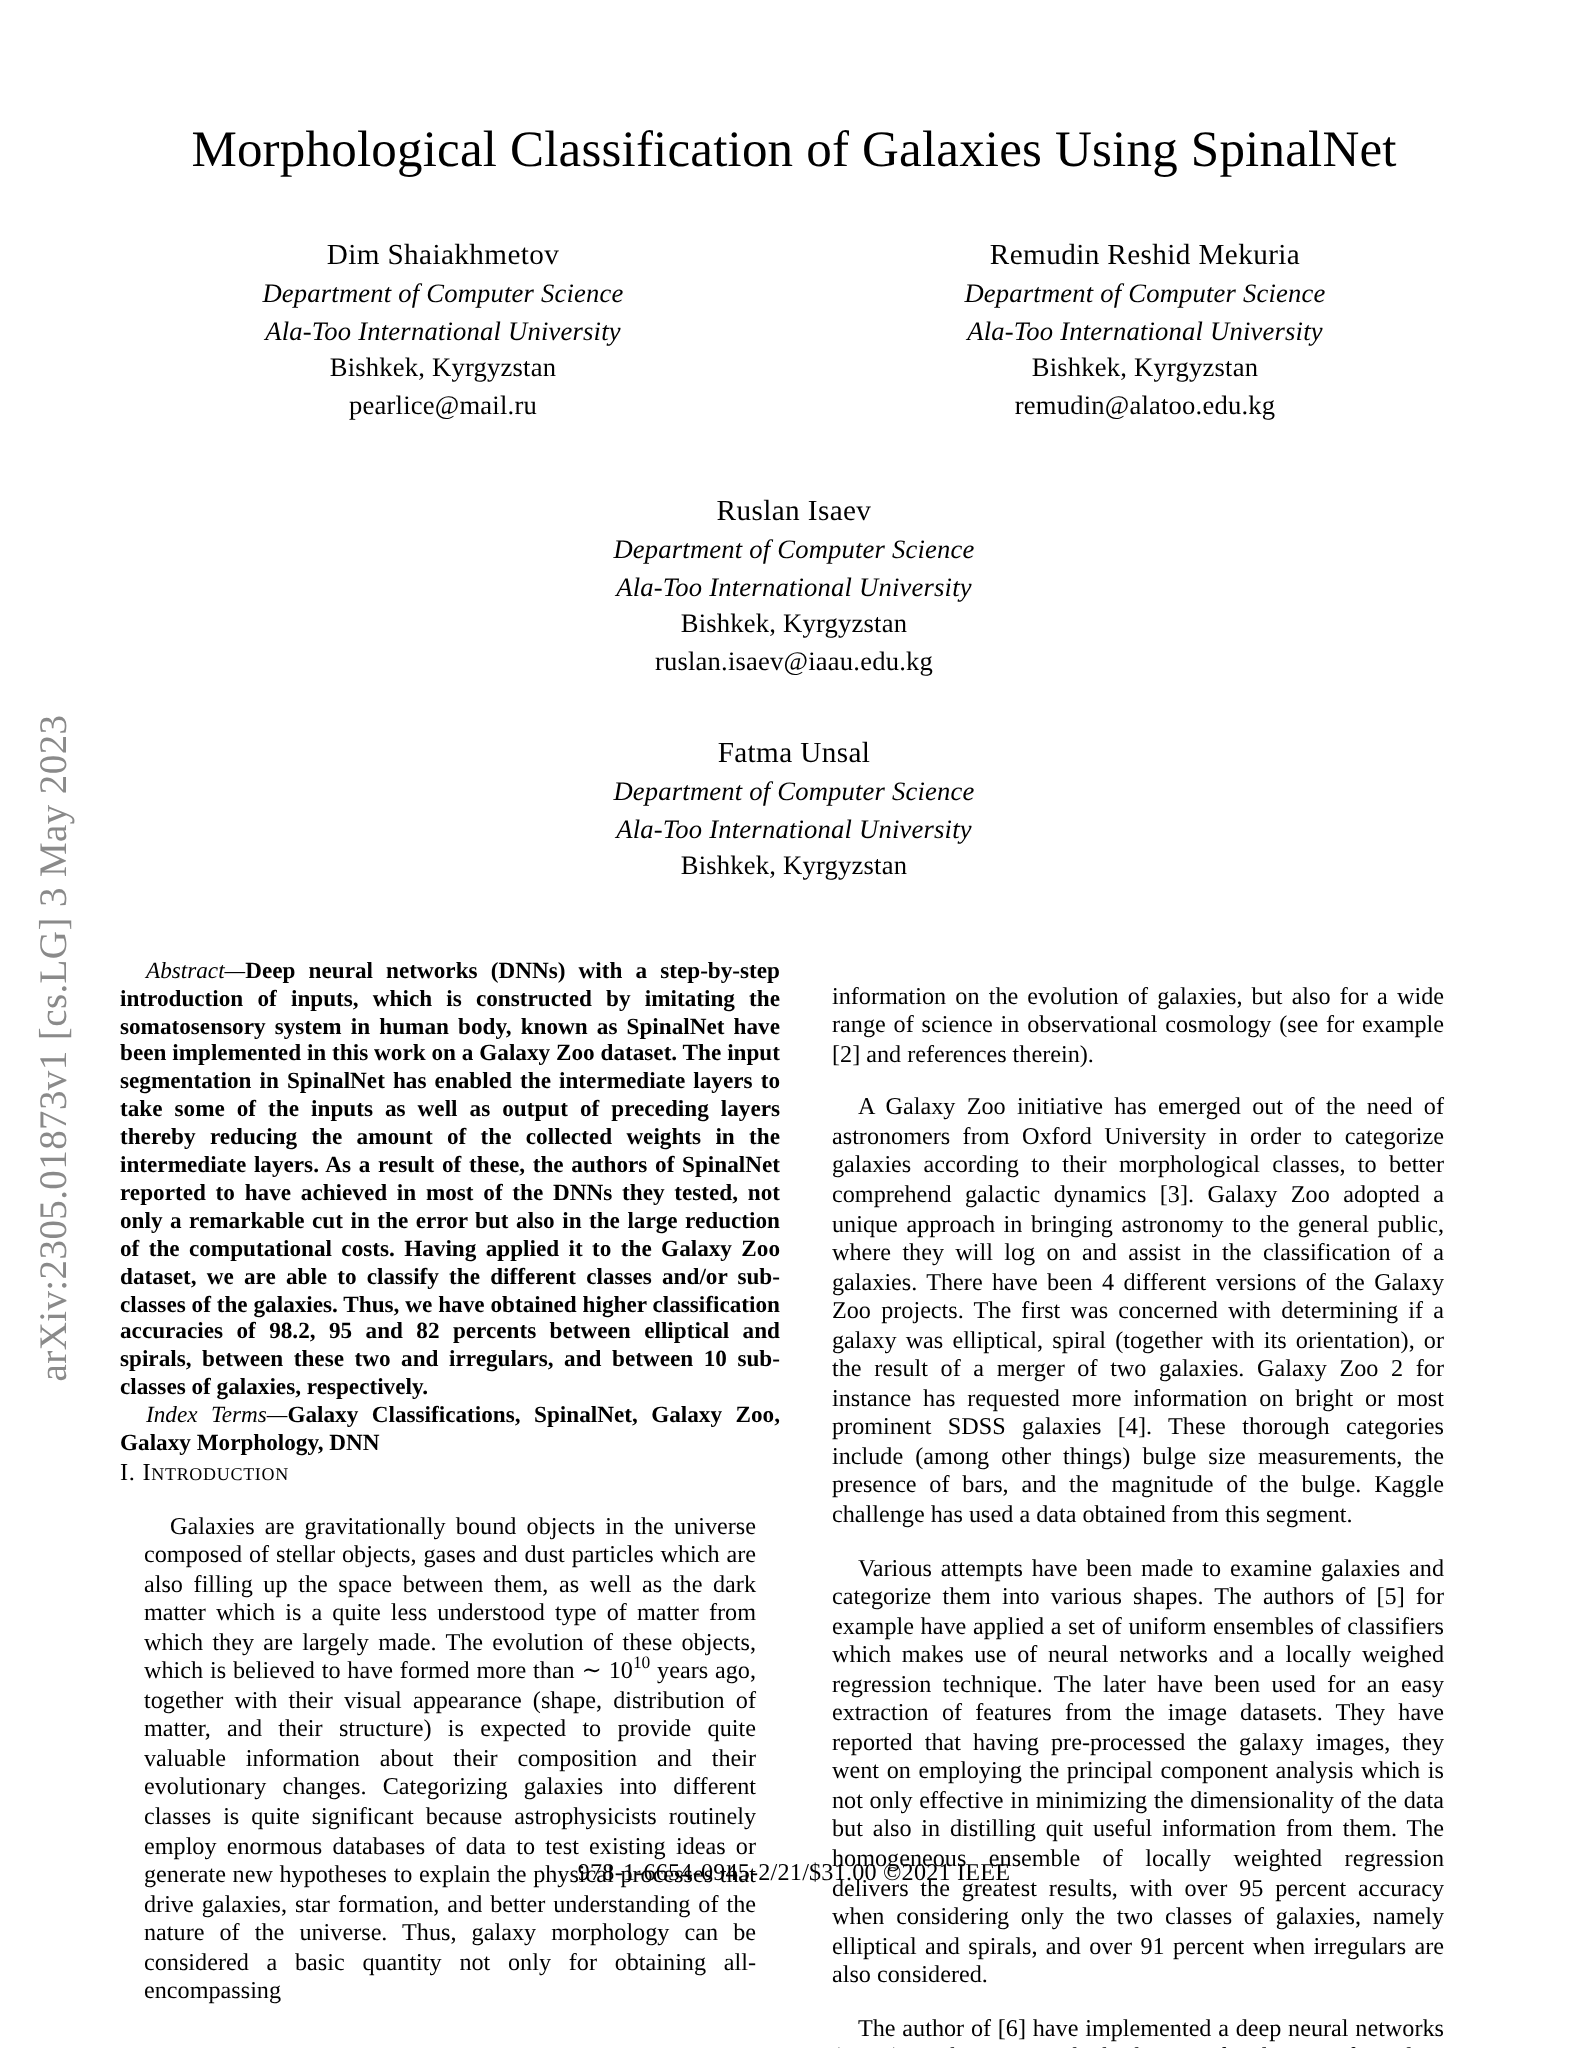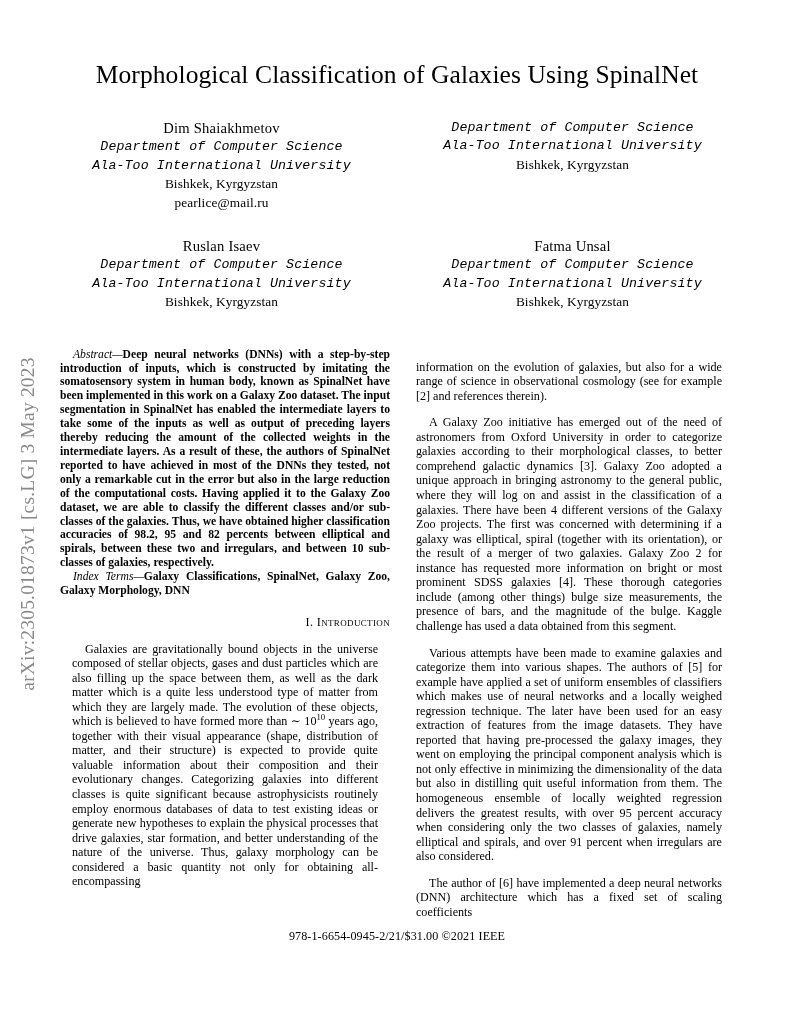--- a/index.html
+++ b/index.html
@@ -67,36 +67,35 @@
     padding: 0 22px;
   }
 
   
   .author-row {
     display: flex;
     width: 100%;
     gap: 28px;
   }
   #author-row-1 { margin-top: 27px; }
-  #author-row-2 { margin-top: 25px; }
+  #author-row-2 { margin-top: 35px; flex-direction: column; }
   .author-block {
     flex: 1 1 50%;
     text-align: center;
     font-size: 13.3px;
     line-height: 18.4px;
   }
   .author-name {
     font-size: 14.6px;
     letter-spacing: 0.2px;
     margin-bottom: 1px;
   }
   .author-affil {
     font-style: italic;
     letter-spacing: 0.1px;
-    font-family: Liberation Mono, monospace;
   }
   .author-city { letter-spacing: 0.1px; }
   .author-email { letter-spacing: 0.1px; }
 
   
   #columns {
     display: flex;
     margin-top: 36px;
     width: 674px;
   }
@@ -122,25 +121,24 @@
     line-height: 13.9px;
   }
   #abstract-block { text-indent: 13px; }
   #indexterms-block { text-indent: 13px; margin-top: 0px; }
   .lead-italic {
     font-style: italic;
     font-weight: normal;
   }
 
   .section-heading {
-    text-align: right;
+    text-align: left;
     font-size: 12.2px;
     font-variant: small-caps;
     letter-spacing: 0.35px;
-    margin-top: 17px;
     margin-bottom: 8px;
     font-weight: normal;
   }
   .section-heading .numeral { font-variant: normal; }
 
   .math { font-family: "Liberation Serif", "DejaVu Serif", serif; }
   .math sup {
     font-size: 0.72em;
     vertical-align: super;
     line-height: 0;
@@ -172,32 +170,35 @@
 
     <div class="author-row" id="author-row-1">
       <div class="author-block">
         <div class="author-name">Dim Shaiakhmetov</div>
         <div class="author-affil">Department of Computer Science</div>
         <div class="author-affil">Ala-Too International University</div>
         <div class="author-city">Bishkek, Kyrgyzstan</div>
         <div class="author-email">pearlice@mail.ru</div>
       </div>
       <div class="author-block">
-        <div class="author-affil">Department of Computer Science</div>
-        <div class="author-affil">Ala-Too International University</div>
-        <div class="author-city">Bishkek, Kyrgyzstan</div>
+        <div class="author-name">Remudin Reshid Mekuria</div>
+        <div class="author-affil">Department of Computer Science</div>
+        <div class="author-affil">Ala-Too International University</div>
+        <div class="author-city">Bishkek, Kyrgyzstan</div>
+        <div class="author-email">remudin@alatoo.edu.kg</div>
       </div>
     </div>
 
     <div class="author-row" id="author-row-2">
       <div class="author-block">
         <div class="author-name">Ruslan Isaev</div>
         <div class="author-affil">Department of Computer Science</div>
         <div class="author-affil">Ala-Too International University</div>
         <div class="author-city">Bishkek, Kyrgyzstan</div>
+        <div class="author-email">ruslan.isaev@iaau.edu.kg</div>
       </div>
       <div class="author-block">
         <div class="author-name">Fatma Unsal</div>
         <div class="author-affil">Department of Computer Science</div>
         <div class="author-affil">Ala-Too International University</div>
         <div class="author-city">Bishkek, Kyrgyzstan</div>
       </div>
     </div>
 
     <div id="columns">

